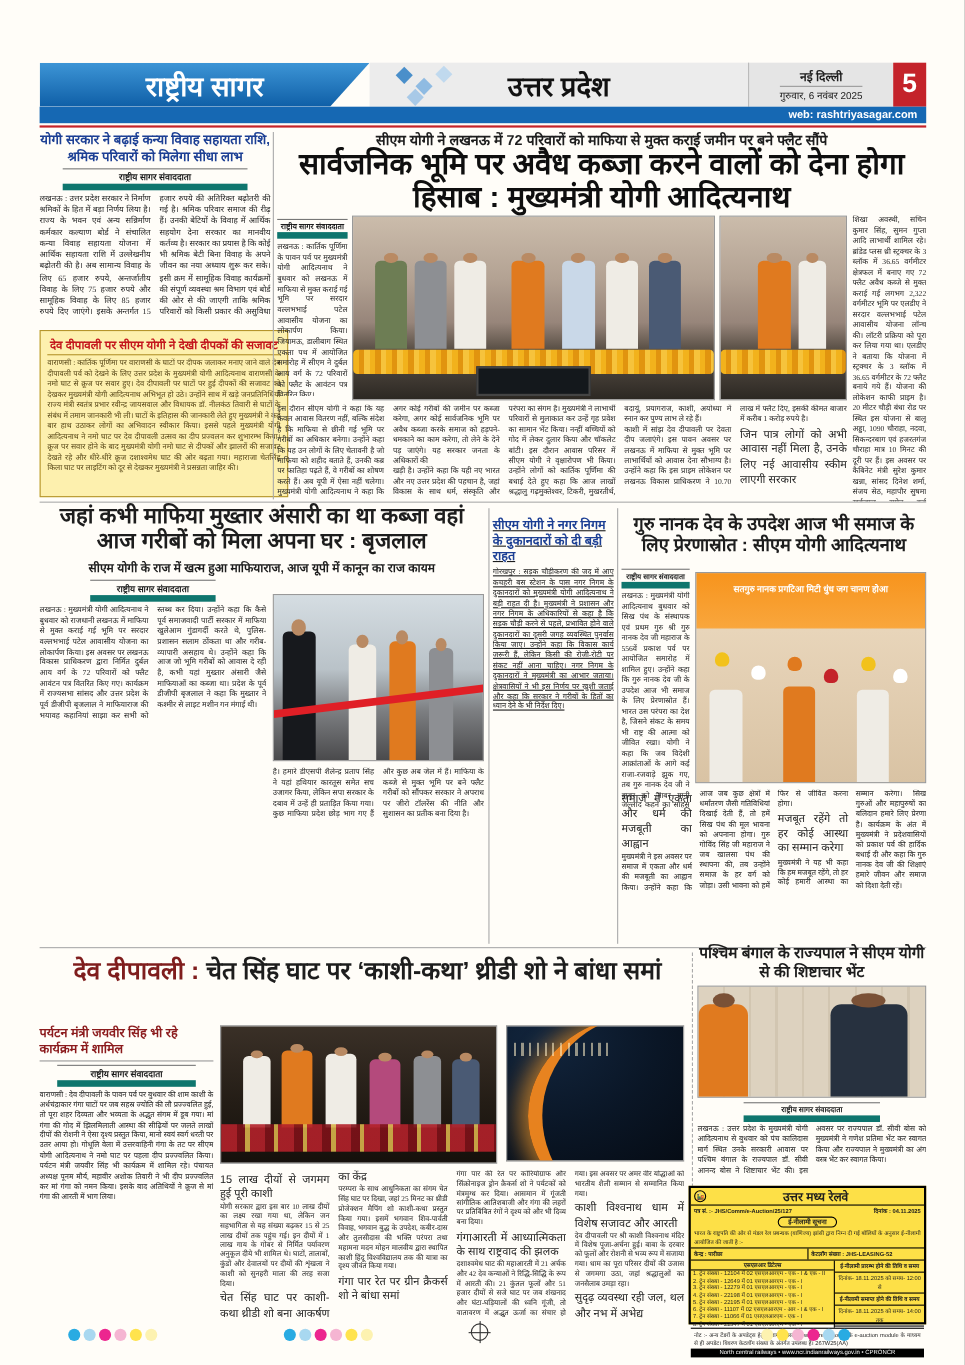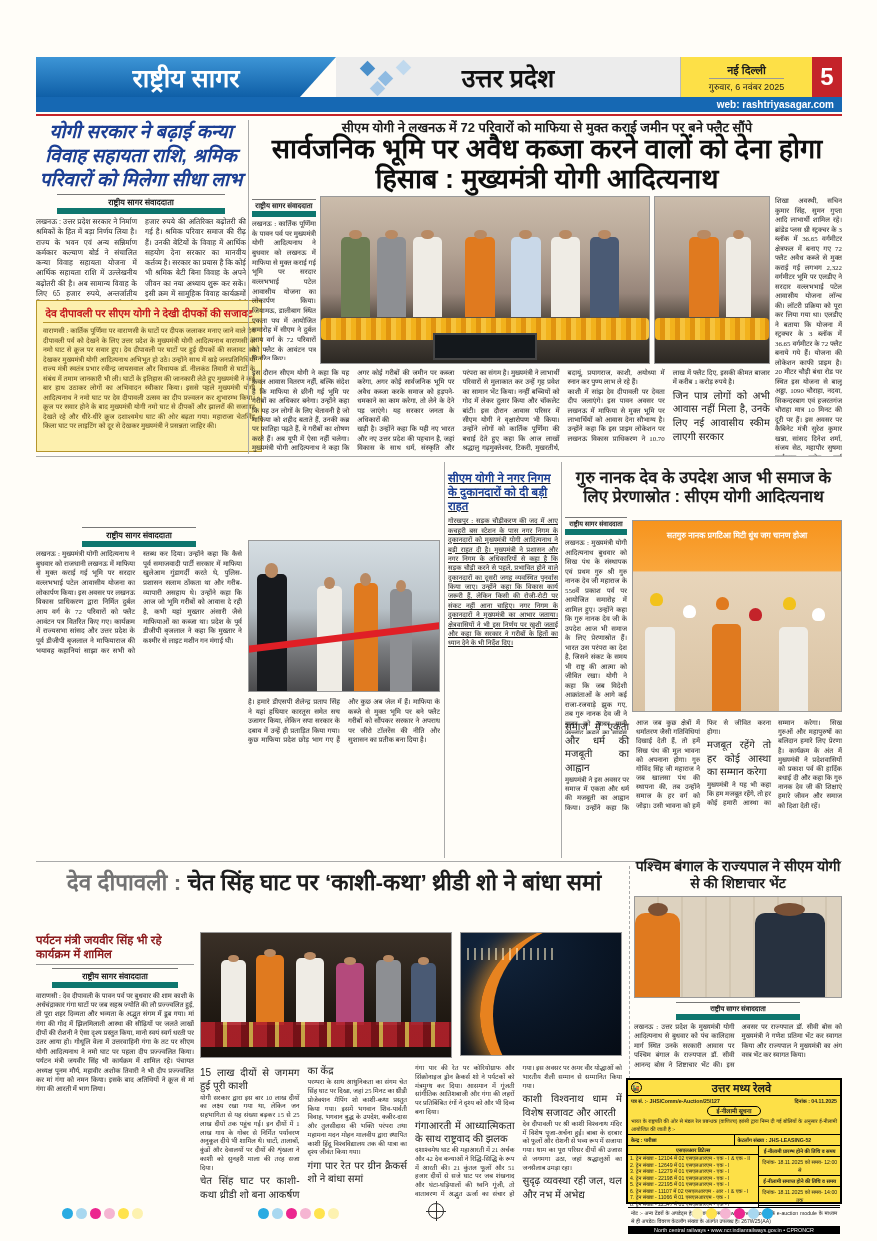--- a/index.html
+++ b/index.html
@@ -13,21 +13,21 @@
                display:flex; align-items:center; justify-content:center;
                font-family:"Liberation Sans", sans-serif; font-weight:bold; font-size:25px;
                clip-path:polygon(0 0, 100% 0, 88% 100%, 0 100%); }
   .mast-mid { flex:1; background:#ececec; position:relative; display:flex; align-items:center; justify-content:center;
               font-family:"Liberation Sans", sans-serif; font-weight:bold; font-size:25px; color:#111; }
   .diamond { position:absolute; width:11px; height:11px; transform:rotate(45deg); opacity:.85; }
   .d1{ left:26px; top:6px;  background:#2e7fc4; }
   .d2{ left:44px; top:16px; background:#7fb3e0; }
   .d3{ left:62px; top:5px;  background:#b9d6ee; }
   .d4{ left:36px; top:26px; background:#9cc3e6; }
-  .mast-right { width:132px; background:#fde047; border-left:1px solid #bbb; display:flex; flex-direction:column;
+  .mast-right { width:132px; background:#e5e5e5; border-left:1px solid #bbb; display:flex; flex-direction:column;
                 align-items:center; justify-content:center; font-family:"Liberation Sans", sans-serif; }
   .mast-city { font-weight:bold; font-size:11px; }
   .mast-date { font-size:9px; border-top:1px solid #999; padding-top:1px; margin-top:1px; }
   .page-num { width:30px; background:#c4232a; color:#fff; display:flex; align-items:center; justify-content:center;
               font-family:"Liberation Sans", sans-serif; font-weight:bold; font-size:24px; }
   #web-strip { position:absolute; left:36px; top:97px; width:806px; height:15px; background:#1668b3;
                color:#fff; font-family:"Liberation Sans", sans-serif; font-size:10px; font-weight:bold;
                display:flex; align-items:center; justify-content:flex-end; padding-right:8px; }
   #red-rule { position:absolute; left:36px; top:114px; width:806px; height:2px; background:#c4232a; }
 
@@ -35,21 +35,21 @@
   .byline { font-family:"Liberation Sans", sans-serif; font-weight:bold; font-size:8px; text-align:center;
             border-top:1px solid #777; border-bottom:6px solid #0f766e; padding:1px 0; margin:3px auto; width:80%; }
   .body-txt { font-size:7.4px; line-height:1.38; text-align:justify; overflow:hidden; }
   .sub-h { font-family:"Liberation Sans", sans-serif; font-weight:normal; font-size:10px; margin:2px 0 1px; }
   .vrule { position:absolute; width:0; border-left:1px solid #aaa; }
   .hrule { position:absolute; height:0; border-top:1px solid #aaa; }
   .photo { position:absolute; overflow:hidden; border:1px solid #999; }
 
   
   #kanya { position:absolute; left:36px; top:120px; width:210px; }
-  #kanya h2 { font-family:"Liberation Sans", sans-serif; font-size:19px; line-height:1.25; color:#1c3f94; text-align:center;font-style:italic; }
+  #kanya h2 { font-family:"Liberation Sans", sans-serif; font-size:12px; line-height:1.25; color:#1c3f94; text-align:center; }
   #kanya .body-txt { height:118px; column-count:2; column-gap:8px; margin-top:2px; }
 
   
   #deepbox { position:absolute; left:36px; top:300px; width:226px; height:152px; background:#fdf0ae;
              border:1px solid #b5952c; padding:5px 6px; }
   #deepbox h3 { font-family:"Liberation Sans", sans-serif; font-size:10.5px; color:#c4161c; text-align:center;
                 border-bottom:1px solid #b5952c; padding-bottom:2px; margin-bottom:3px; }
   #deepbox .body-txt { font-size:6.9px; color:#554414; height:122px; }
 
   
@@ -90,21 +90,21 @@
   #nanak-left { position:absolute; left:565px; top:514px; width:62px; }
   #nanak-left .body-txt { height:196px; font-size:6.9px; }
   #nanak-left .byline { width:100%; font-size:6.5px; }
   #photo-sikh { left:632px; top:520px; width:210px; height:192px; }
   #nanak-lower { position:absolute; left:565px; top:718px; width:277px; height:140px;
                  column-count:4; column-gap:7px; font-size:6.8px; line-height:1.35; text-align:justify; overflow:hidden; }
 
   
   #dev-head { position:absolute; left:38px; top:866px; width:592px; text-align:center;
               font-family:"Liberation Sans", sans-serif; font-weight:bold; font-size:22.5px; }
-  #dev-head .red { color:#737373; }
+  #dev-head .red { color:#7f1d1d; }
   #dev-banner { position:absolute; left:85px; top:902px; width:540px; height:24px; background:#d6252b;
                 color:#fff; font-family:"Liberation Sans", sans-serif; font-weight:bold; font-size:14px;
                 display:flex; align-items:center; justify-content:center; }
   #dev-left { position:absolute; left:36px; top:934px; width:158px; }
   #dev-left h4 { font-family:"Liberation Sans", sans-serif; font-size:11.5px; line-height:1.2; color:#8b1a1c;
                  border-bottom:1px solid #999; padding-bottom:2px; }
   #dev-left .body-txt { height:218px; font-size:6.8px; }
   #photo-lamps { left:200px; top:932px; width:252px; height:126px; }
   #photo-ghats { left:460px; top:932px; width:162px; height:124px; }
   #dev-lower { position:absolute; left:200px; top:1064px; width:422px; height:138px;
@@ -274,20 +274,22 @@
 
   </div>
 
   <div class="vrule" style="left:248px; top:120px; height:334px;"></div>
   <div class="hrule" style="left:36px; top:456px; width:806px;"></div>
   <div class="vrule" style="left:444px; top:462px; height:396px;"></div>
   <div class="vrule" style="left:561px; top:462px; height:396px;"></div>
   <div class="hrule" style="left:36px; top:861px; width:806px;"></div>
   <div class="vrule" style="left:629px; top:866px; height:338px; border-left-style:dashed;"></div>
 
+  <h2 id="mukhtar-head">जहां कभी माफिया मुख्तार अंसारी का था कब्जा वहां आज गरीबों को मिला अपना घर : बृजलाल</h2>
+  <div id="mukhtar-deck">सीएम योगी के राज में खत्म हुआ माफियाराज, आज यूपी में कानून का राज कायम</div>
   <div id="mukhtar-left">
     <div class="byline" style="width:55%">राष्ट्रीय सागर संवाददाता</div>
     <div class="body-txt">लखनऊ : मुख्यमंत्री योगी आदित्यनाथ ने बुधवार को राजधानी लखनऊ में माफिया से मुक्त कराई गई भूमि पर सरदार वल्लभभाई पटेल आवासीय योजना का लोकार्पण किया। इस अवसर पर लखनऊ विकास प्राधिकरण द्वारा निर्मित दुर्बल आय वर्ग के 72 परिवारों को फ्लैट आवंटन पत्र वितरित किए गए। कार्यक्रम में राज्यसभा सांसद और उत्तर प्रदेश के पूर्व डीजीपी बृजलाल ने माफियाराज की भयावह कहानियां साझा कर सभी को स्तब्ध कर दिया। उन्होंने कहा कि कैसे पूर्व समाजवादी पार्टी सरकार में माफिया खुलेआम गुंडागर्दी करते थे, पुलिस-प्रशासन सलाम ठोंकता था और गरीब-व्यापारी असहाय थे। उन्होंने कहा कि आज जो भूमि गरीबों को आवास दे रही है, कभी यहां मुख्तार अंसारी जैसे माफियाओं का कब्जा था। प्रदेश के पूर्व डीजीपी बृजलाल ने कहा कि मुख्तार ने कश्मीर से लाइट मशीन गन मंगाई थी।</div>
   </div>
   <div class="photo scene-ribbon" id="photo-ribbon">
     <div class="fig f-blue" style="left:4%; bottom:0; height:78%; width:16%; background:#17191d;">
         <span class="head"></span>
       </div>
     <div class="fig f-white" style="left:36%; bottom:0; height:70%; width:13%;">
         <span class="head"></span>

